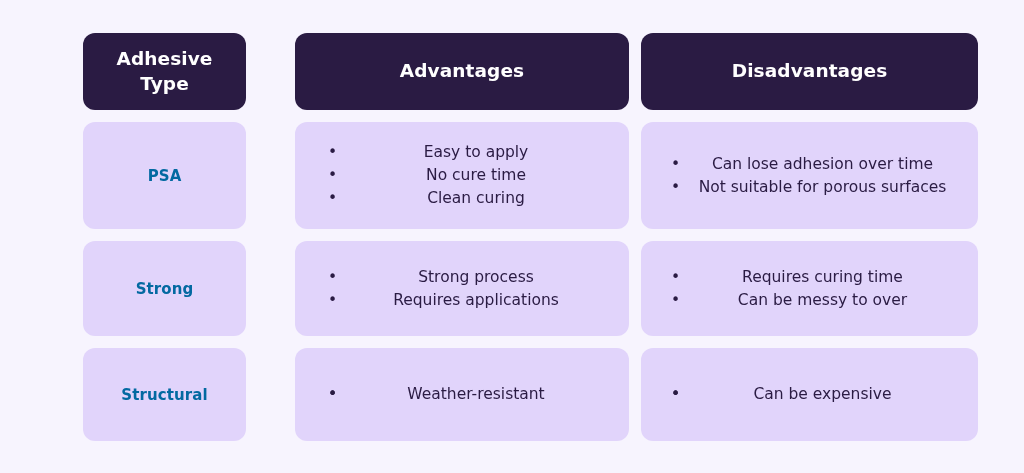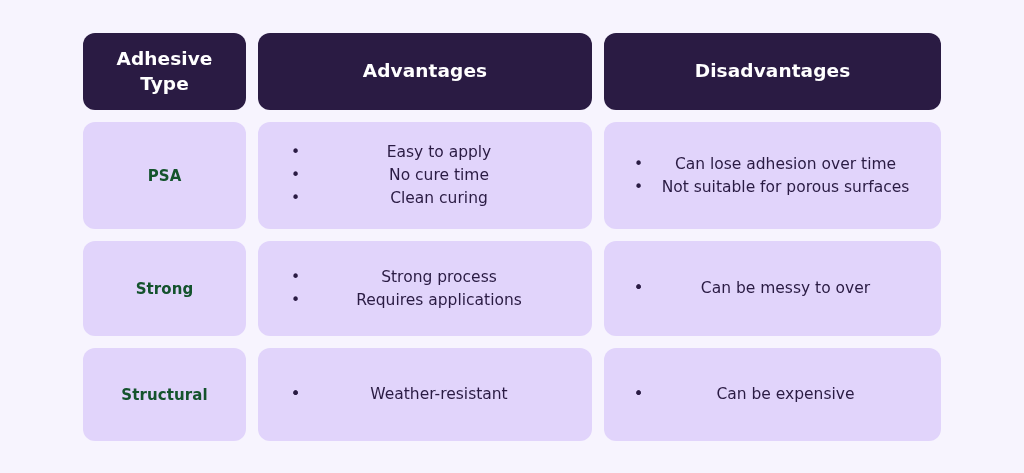--- a/index.html
+++ b/index.html
@@ -25,21 +25,21 @@
 
   .row {
     display: flex;
     gap: 12px;
     margin-bottom: 12px;
   }
   .row:last-child { margin-bottom: 0; }
 
   
   .col-type  { width: 163px; flex: 0 0 163px; }
-  .col-adv   { width: 334px; flex: 0 0 334px; }
+  .col-adv   { width: 334px; flex: 0 0 334px; margin-left: 37px; }
   .col-dis   { width: 337px; flex: 0 0 337px; }
 
   
   .header-row .cell {
     background: #2A1B43;
     border-radius: 12px;
     height: 77px;
     display: flex;
     align-items: center;
     justify-content: center;
@@ -66,21 +66,21 @@
   .body-row { align-items: stretch; }
 
   .row-h1 .cell { height: 107px; }
   .row-h2 .cell { height: 95px; }
   .row-h3 .cell { height: 93px; }
 
   .type-cell {
     justify-content: center;
   }
   .type-label {
-    color: #14532d;
+    color: #0369a1;
     font-size: 15px;
     font-weight: 700;
     text-align: right;
     letter-spacing: 0.1px;
   }
 
   
   .bullet-list {
     list-style: none;
     width: 100%;
@@ -169,20 +169,21 @@
         <li class="bullet-item">
           <span class="dot">•</span>
           <span>Requires applications</span>
         </li>
       </ul>
     </div>
     <div class="cell col-dis dis-cell">
       <ul class="bullet-list">
         <li class="bullet-item">
           <span class="dot">•</span>
+          <span>Requires curing time</span>
         </li>
         <li class="bullet-item">
           <span class="dot">•</span>
           <span>Can be messy to over</span>
         </li>
       </ul>
     </div>
   </div>
 
   <div class="row body-row row-h3">

